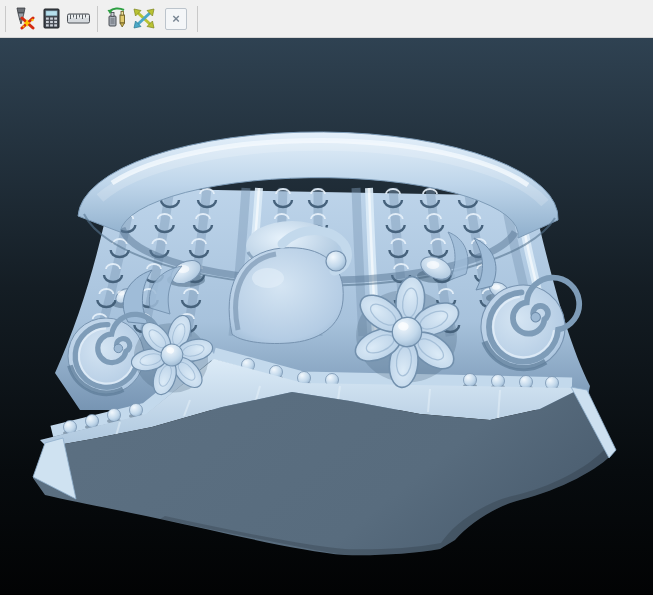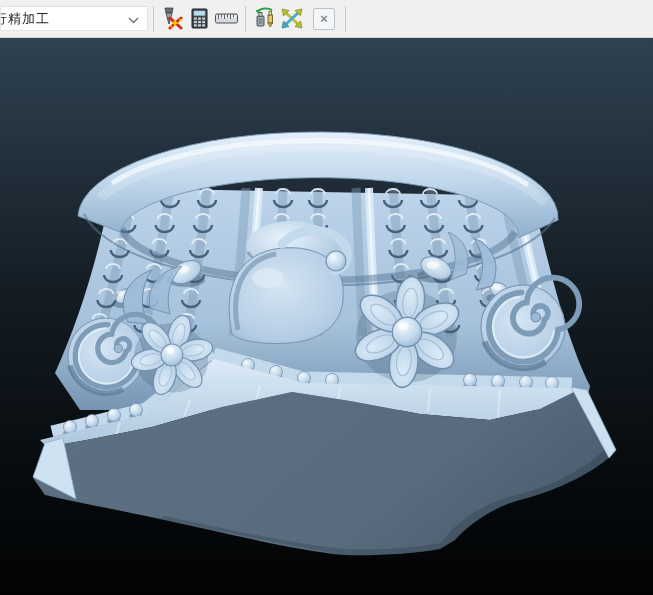--- a/index.html
+++ b/index.html
@@ -42,28 +42,20 @@
   }
   .viewport svg{display:block;}
 </style>
 </head>
 <body>
 
 <div id="app">
 
   <div class="toolbar">
 
-    <div class="combo">
-      <span class="combo-text">行精加工</span>
-      <span class="combo-arrow">
-        <svg width="11" height="7" viewBox="0 0 11 7">
-          <path d="M1 1 L5.5 5.5 L10 1" fill="none" stroke="#707070" stroke-width="1.4"></path>
-        </svg>
-      </span>
-    </div>
 
     <div class="sep"></div>
 
     <div class="tbtn">
       <svg width="23" height="23" viewBox="0 0 23 23">
         <polygon points="4,1 12,1 11,6 5,6" fill="#6b6f75" stroke="#3a3d42" stroke-width="0.8"></polygon>
         <polygon points="5,6 11,6 9.5,12 6.5,12" fill="#9aa0a8" stroke="#3a3d42" stroke-width="0.8"></polygon>
         <polygon points="6.5,12 9.5,12 8,17" fill="#7d828a" stroke="#3a3d42" stroke-width="0.8"></polygon>
         <g stroke="#d42a10" stroke-width="3" stroke-linecap="round">
           <line x1="9" y1="11" x2="20" y2="21"></line>

